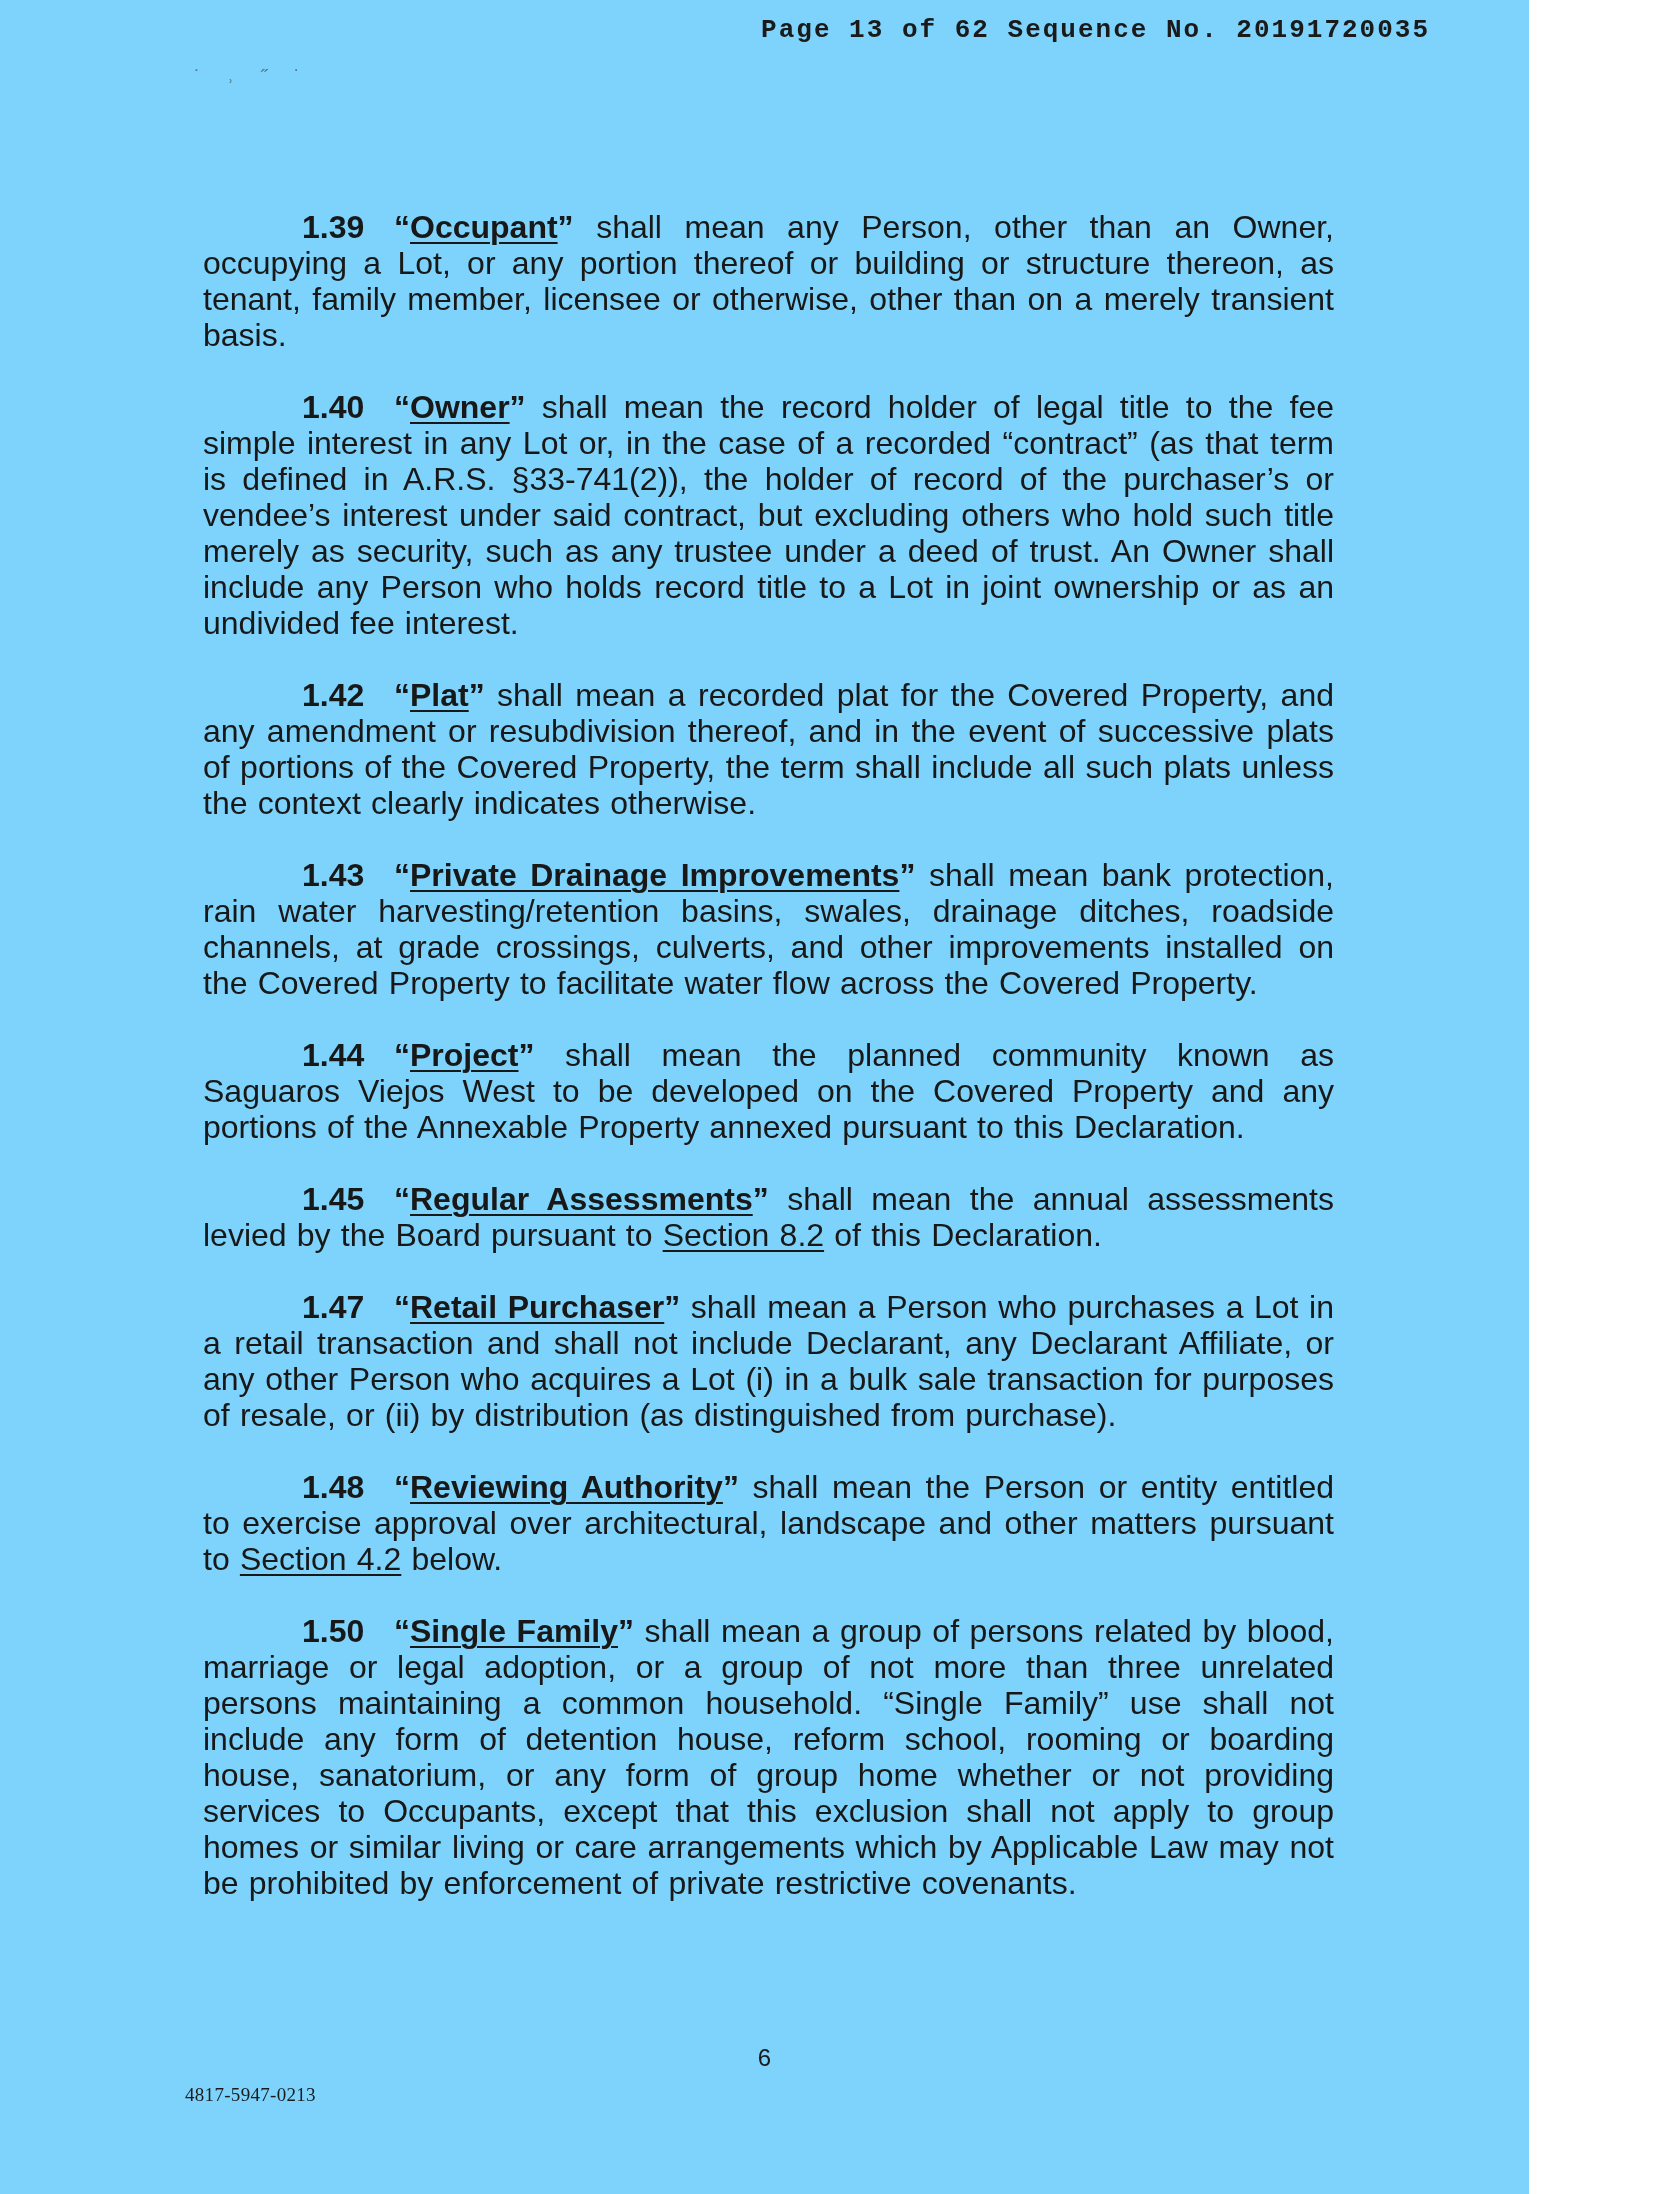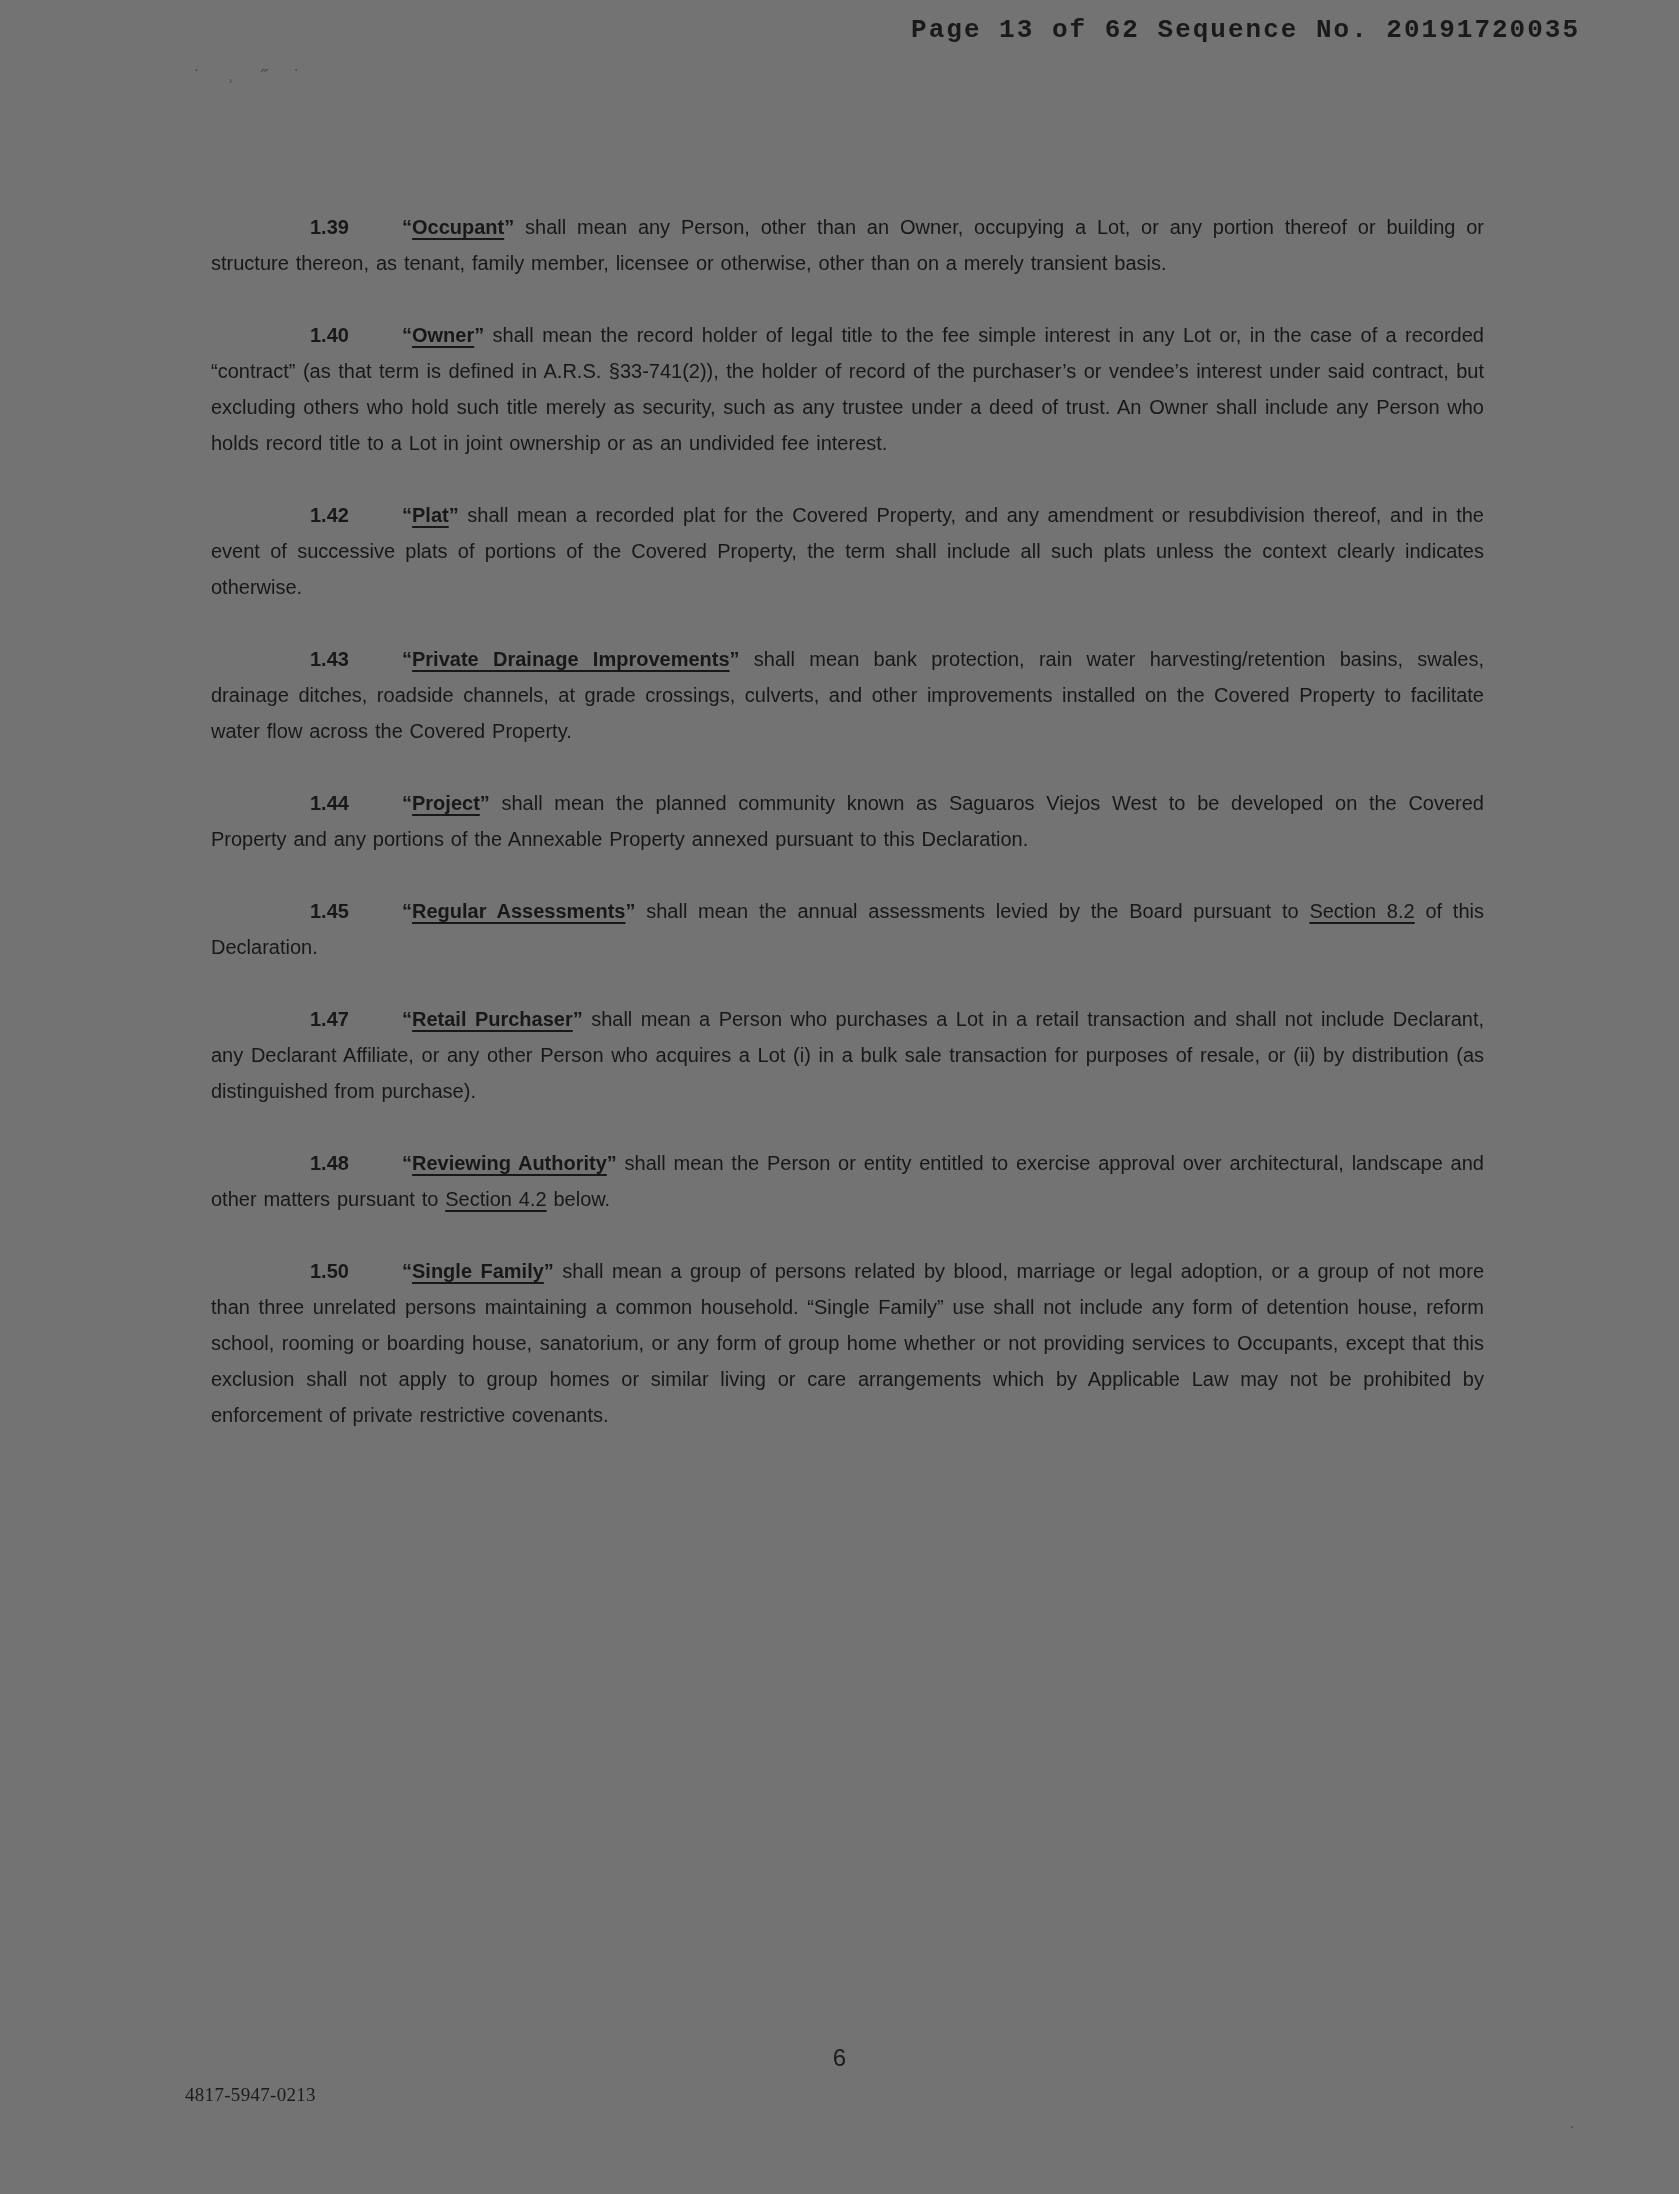--- a/index.html
+++ b/index.html
@@ -2,23 +2,23 @@
 <html style="font-size:10.5px"><head>
 <meta charset="utf-8">
 <style>
   html, body {
     margin: 0;
     padding: 0;
     background: #ffffff;
   }
   .page {
     position: relative;
-    width: 1679px;
+    width: 1529px;
     height: 2194px;
-    background: #737373;
+    background: #7dd3fc;
     font-family: "Liberation Sans", sans-serif;
     color: #181818;
     overflow: hidden;
   }
   .header {
     position: absolute;
     top: 14.5px;
     left: 0;
     right: 99px;
     text-align: right;
@@ -47,23 +47,23 @@
     opacity: 0.6;
   }
   .content {
     position: absolute;
     top: 209px;
     left: 199px;
     right: 195px;
     text-align: justify;
   }
   .para {
-    margin: 0 0 36px 12px;
+    margin: 0 0 36px 4px;
     text-indent: 99px;
-    font-size: 20px;
+    font-size: 32px;
     line-height: 36px;
     word-spacing: 1.3px;
   }
   .num {
     display: inline-block;
     width: 92px;
     text-indent: 0;
     font-weight: 700;
   }
   .term {

